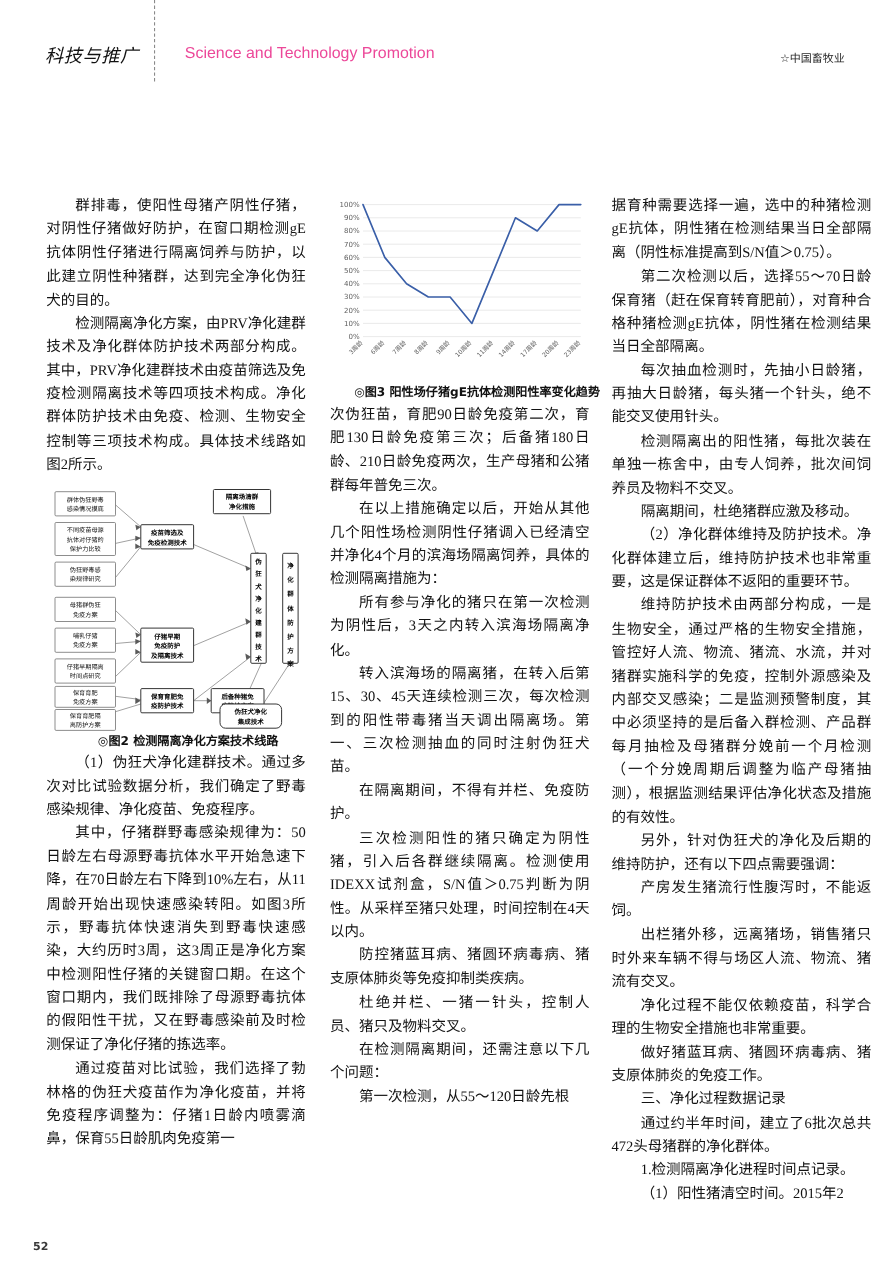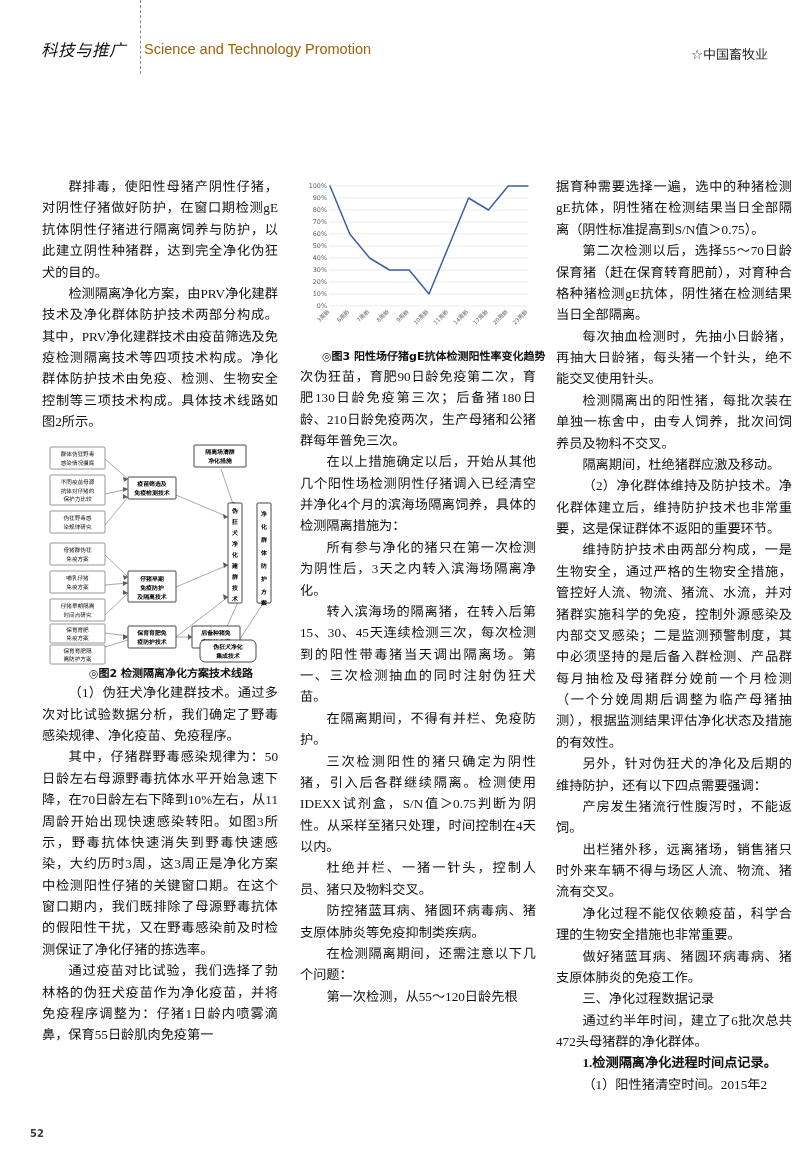--- a/index.html
+++ b/index.html
@@ -33,31 +33,31 @@
     left: 41px; top: 37px;
     font-family: "DejaVu Sans", "Liberation Sans", sans-serif;
     font-size: 16.5px;
     letter-spacing: 0.5px;
     color: #111;
     white-space: nowrap;
     font-style: italic;
   }
   .header-en {
     position: absolute;
-    left: 144px; top: 41px;
+    left: 168px; top: 41px;
     font-family: "Liberation Sans", "DejaVu Sans", sans-serif;
     font-size: 14.5px;
-    color: #a16207;
+    color: #ec4899;
     white-space: nowrap;
   }
   .header-right {
     position: absolute;
     right: 32px; top: 44px;
     font-family: "DejaVu Sans", "Liberation Sans", sans-serif;
-    font-size: 13px;
+    font-size: 10px;
     color: #2a2a2a;
     white-space: nowrap;
   }
 
   
   .col {
     position: absolute;
     top: 176px;
     width: 236px;
     font-size: 13.2px;
@@ -73,21 +73,21 @@
   .col p {
     margin: 0;
     text-indent: 2em;
   }
   .col p.noindent { text-indent: 0; }
   .col p.heading {
     font-weight: normal;
     text-indent: 2em;
   }
   .col p.subheading {
-    font-weight: bold;
+    font-weight: normal;
     text-indent: 2em;
   }
 
   
   .fig2-wrap {
     position: relative;
     width: 236px;
     height: 228px;
     margin: 4px 0 0 0;
   }
@@ -347,22 +347,22 @@
     </svg>
   </div>
   <p class="fig-caption">◎图3 阳性场仔猪gE抗体检测阳性率变化趋势</p>
 
   <p class="noindent">次伪狂苗，育肥90日龄免疫第二次，育肥130日龄免疫第三次；后备猪180日龄、210日龄免疫两次，生产母猪和公猪群每年普免三次。</p>
   <p>在以上措施确定以后，开始从其他几个阳性场检测阴性仔猪调入已经清空并净化4个月的滨海场隔离饲养，具体的检测隔离措施为：</p>
   <p>所有参与净化的猪只在第一次检测为阴性后，3天之内转入滨海场隔离净化。</p>
   <p>转入滨海场的隔离猪，在转入后第15、30、45天连续检测三次，每次检测到的阳性带毒猪当天调出隔离场。第一、三次检测抽血的同时注射伪狂犬苗。</p>
   <p>在隔离期间，不得有并栏、免疫防护。</p>
   <p>三次检测阳性的猪只确定为阴性猪，引入后各群继续隔离。检测使用IDEXX试剂盒，S/N值＞0.75判断为阴性。从采样至猪只处理，时间控制在4天以内。</p>
+  <p>防控猪蓝耳病、猪圆环病毒病、猪支原体肺炎等免疫抑制类疾病。</p>
   <p>杜绝并栏、一猪一针头，控制人员、猪只及物料交叉。</p>
-  <p>防控猪蓝耳病、猪圆环病毒病、猪支原体肺炎等免疫抑制类疾病。</p>
   <p>在检测隔离期间，还需注意以下几个问题：</p>
   <p>第一次检测，从55～120日龄先根</p>
 </div>
 
 <div class="col" id="col-right">
   <p class="noindent">据育种需要选择一遍，选中的种猪检测gE抗体，阴性猪在检测结果当日全部隔离（阴性标准提高到S/N值＞0.75）。</p>
   <p>第二次检测以后，选择55～70日龄保育猪（赶在保育转育肥前），对育种合格种猪检测gE抗体，阴性猪在检测结果当日全部隔离。</p>
   <p>每次抽血检测时，先抽小日龄猪，再抽大日龄猪，每头猪一个针头，绝不能交叉使用针头。</p>
   <p>检测隔离出的阳性猪，每批次装在单独一栋舍中，由专人饲养，批次间饲养员及物料不交叉。</p>
   <p>隔离期间，杜绝猪群应激及移动。</p>

